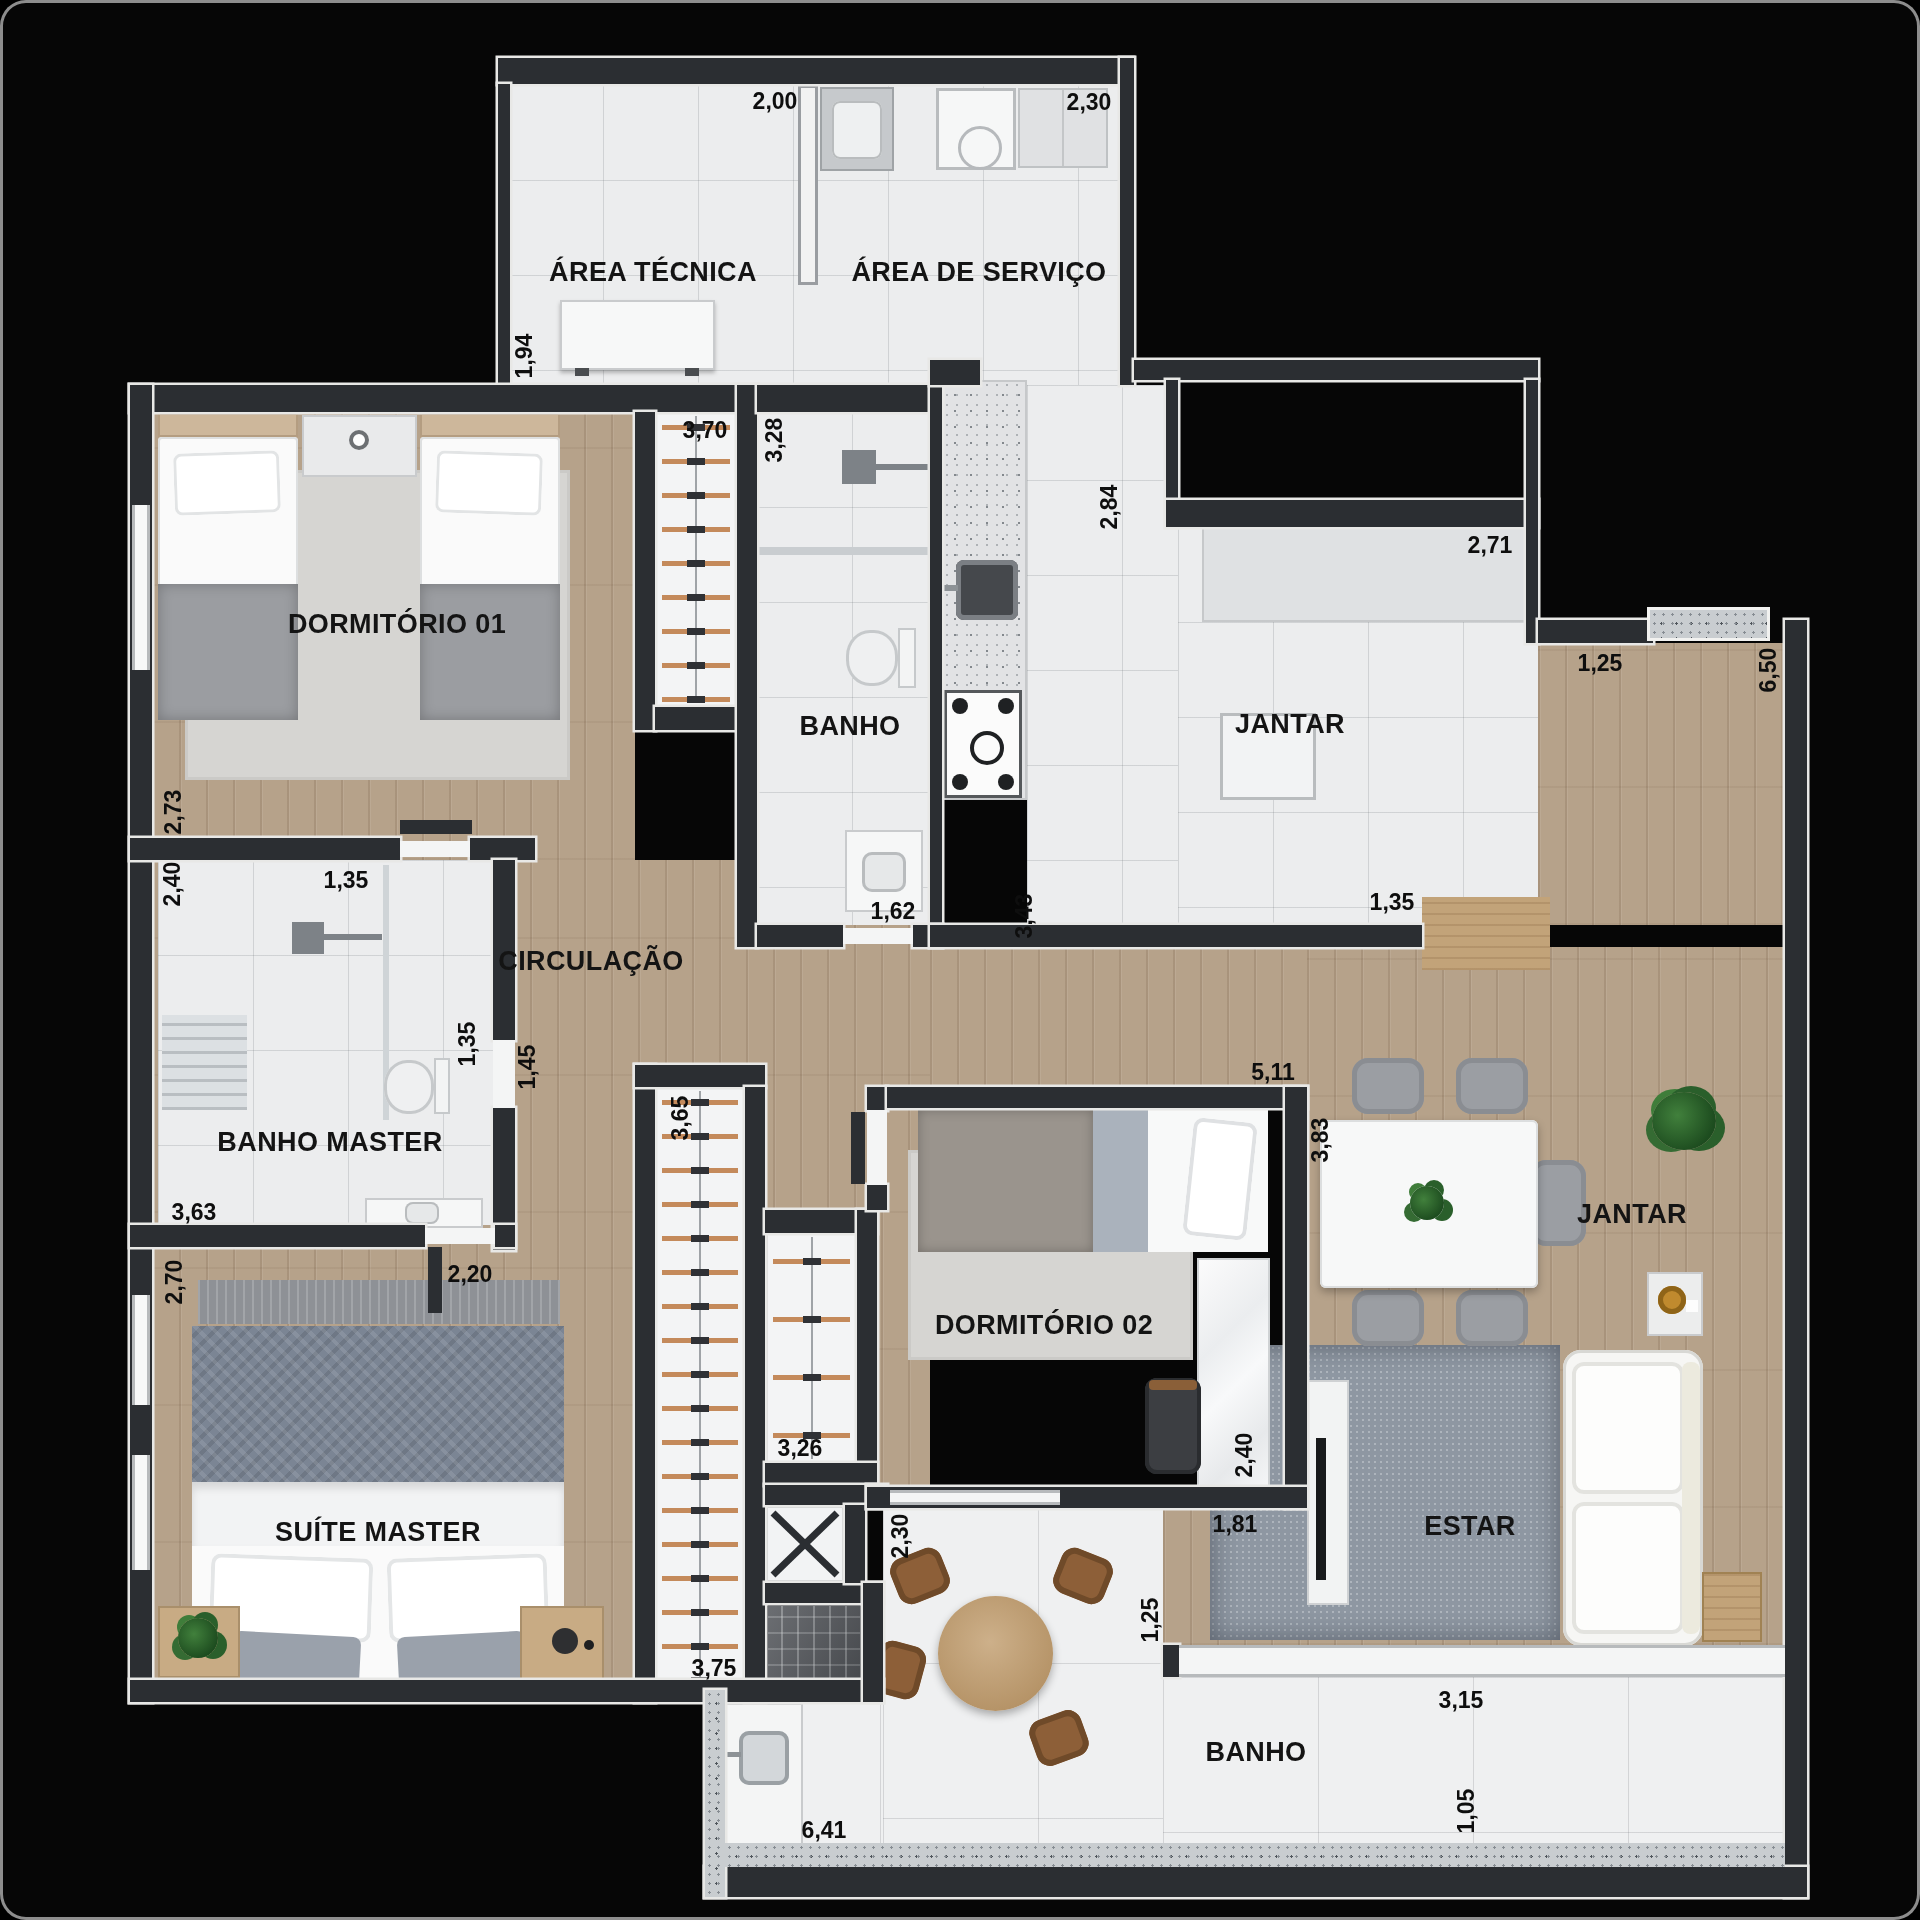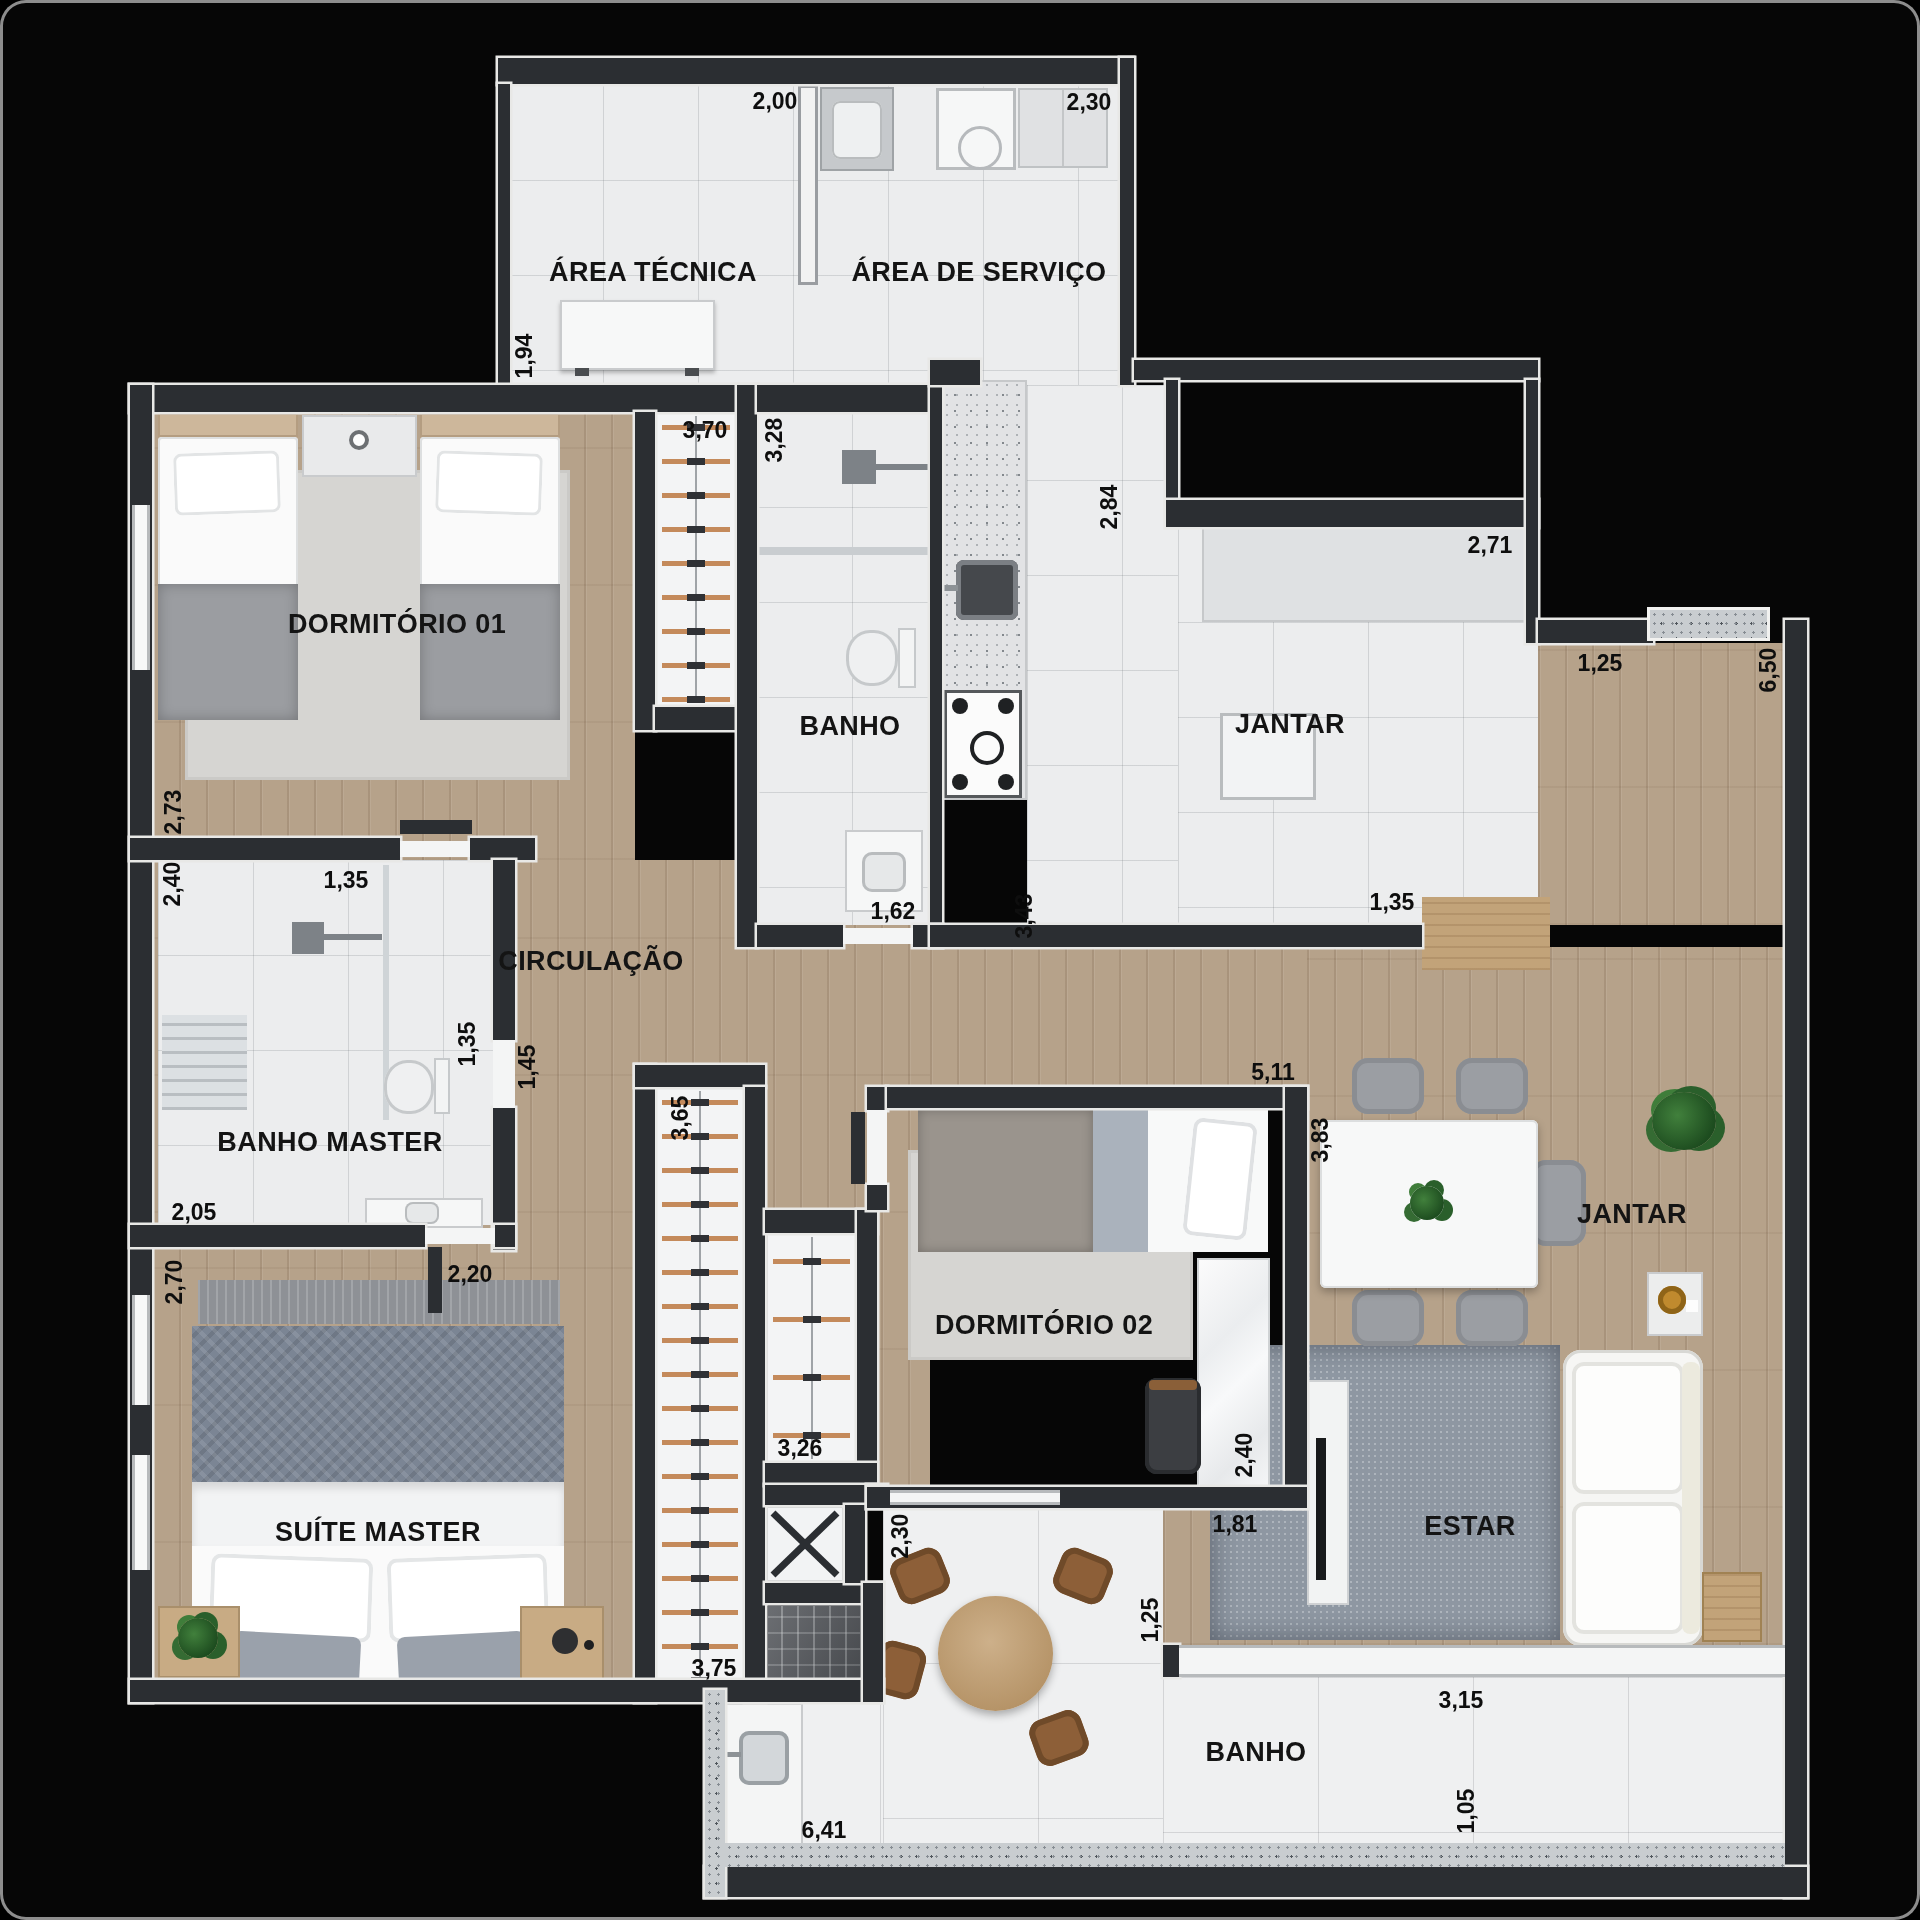--- a/index.html
+++ b/index.html
@@ -307,21 +307,21 @@
   <div class="dim v" style="left:774px;top:440px">3,28</div>
   <div class="dim v" style="left:1109px;top:507px">2,84</div>
   <div class="dim" style="left:1490px;top:545px">2,71</div>
   <div class="dim" style="left:1600px;top:663px">1,25</div>
   <div class="dim v" style="left:1768px;top:670px">6,50</div>
   <div class="dim v" style="left:173px;top:812px">2,73</div>
   <div class="dim v" style="left:172px;top:884px">2,40</div>
   <div class="dim" style="left:346px;top:880px">1,35</div>
   <div class="dim v" style="left:467px;top:1044px">1,35</div>
   <div class="dim v" style="left:527px;top:1067px">1,45</div>
-  <div class="dim" style="left:194px;top:1212px">2,05</div>
+  <div class="dim" style="left:194px;top:1212px">3,63</div>
   <div class="dim v" style="left:174px;top:1282px">2,70</div>
   <div class="dim" style="left:470px;top:1274px">2,20</div>
   <div class="dim" style="left:893px;top:911px">1,62</div>
   <div class="dim v" style="left:1024px;top:916px">3,43</div>
   <div class="dim" style="left:1392px;top:902px">1,35</div>
   <div class="dim" style="left:1273px;top:1072px">5,11</div>
   <div class="dim v" style="left:1320px;top:1140px">3,83</div>
   <div class="dim v" style="left:680px;top:1118px">3,65</div>
   <div class="dim" style="left:800px;top:1448px">3,26</div>
   <div class="dim v" style="left:1244px;top:1455px">2,40</div>

